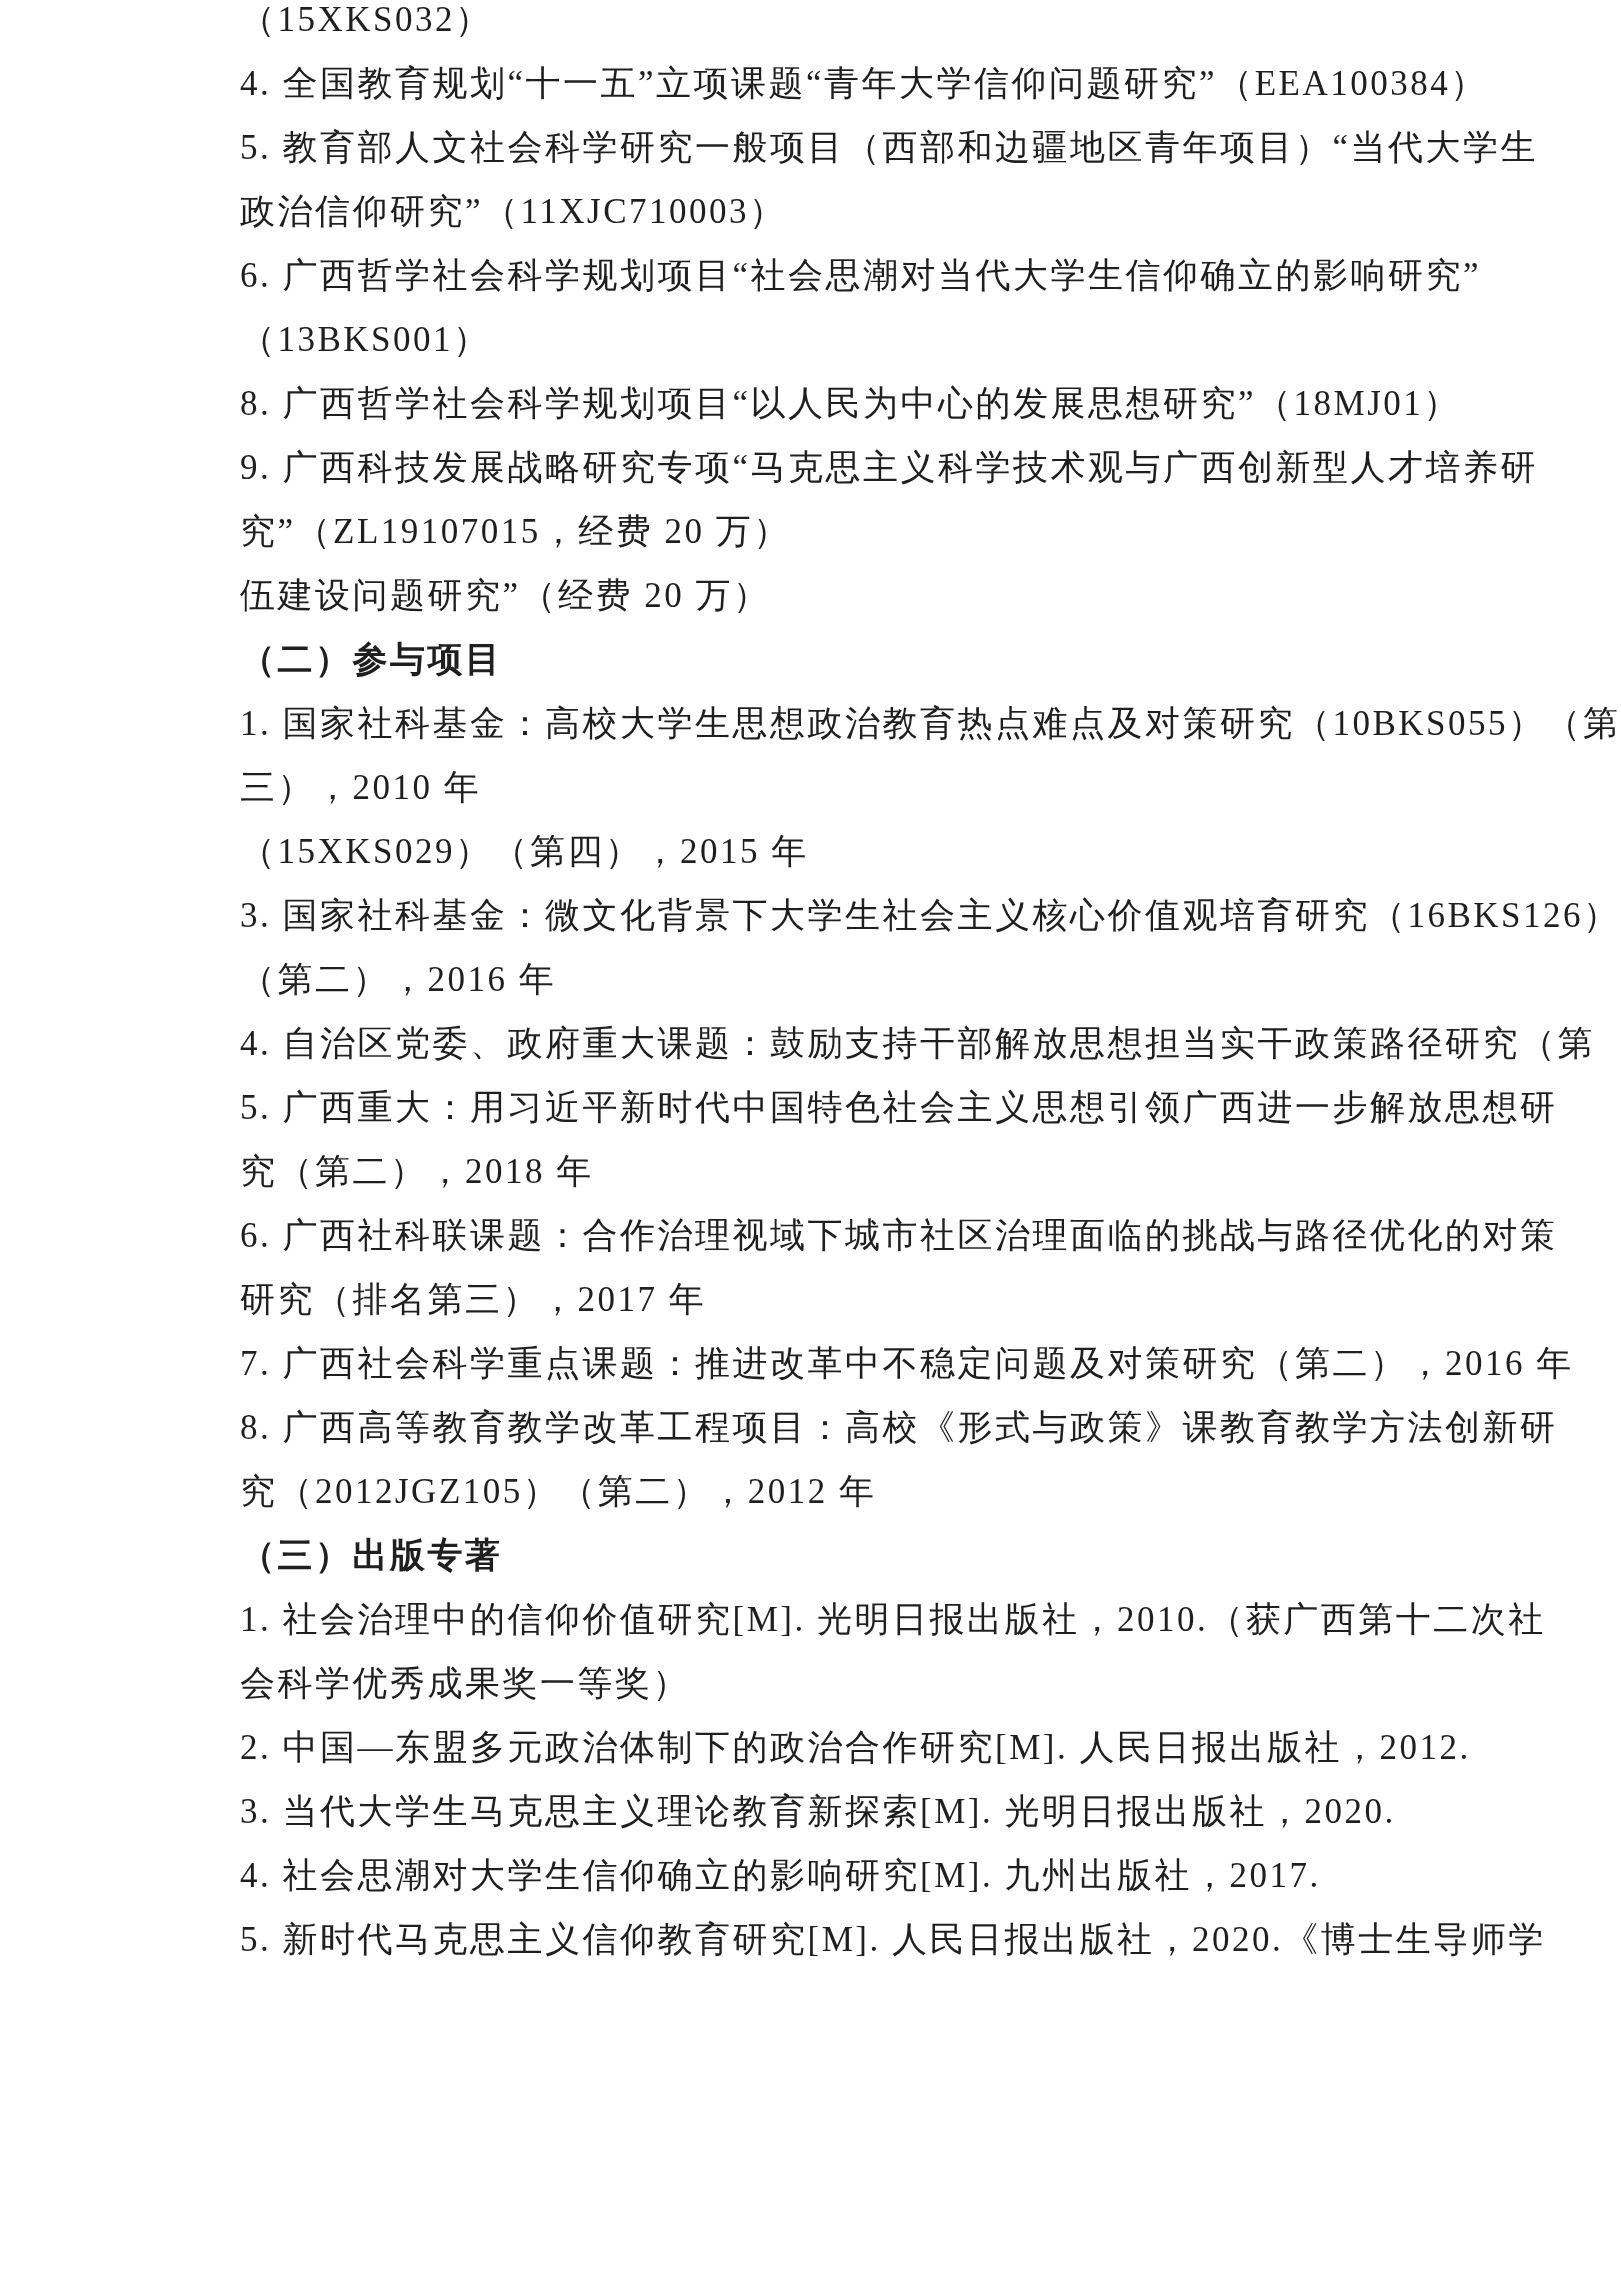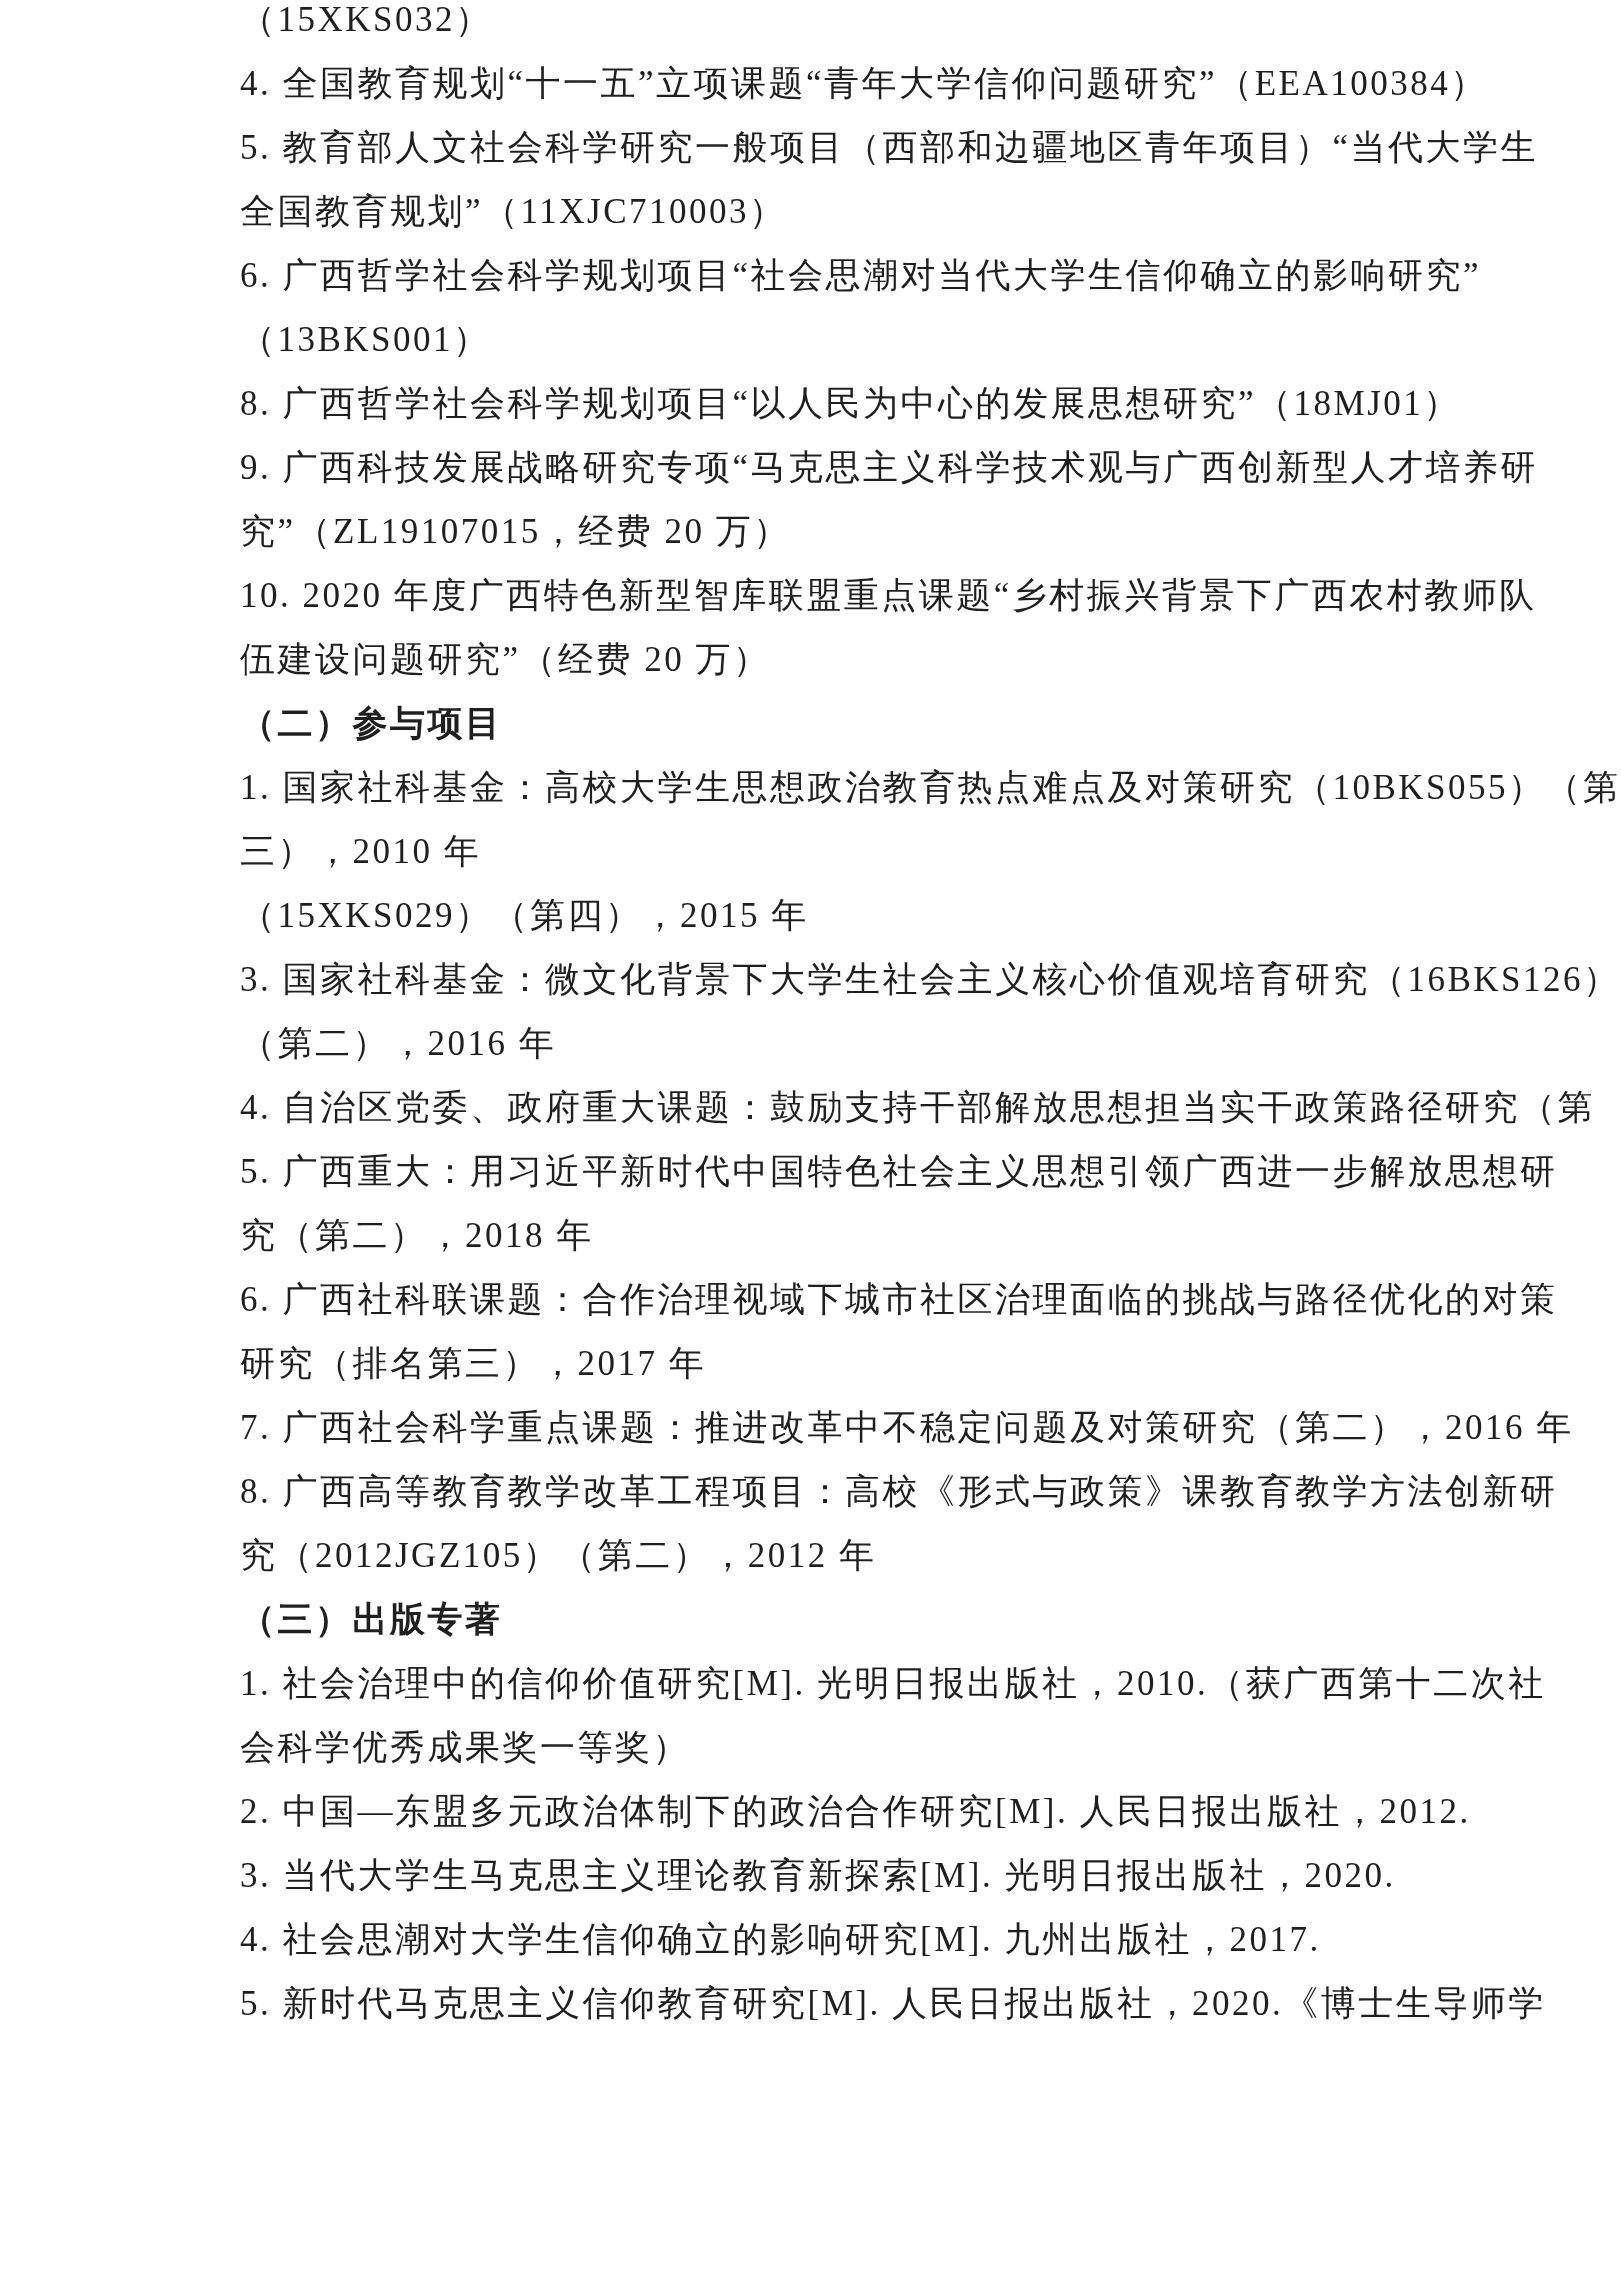--- a/index.html
+++ b/index.html
@@ -40,27 +40,26 @@
   }
 </style>
 </head>
 <body>
 
 <div class="page">
   <div class="doc-body" id="doc-body">
       <div class="line">（15XKS032）</div>
       <div class="line justified">4. 全国教育规划“十一五”立项课题“青年大学信仰问题研究”（EEA100384）</div>
       <div class="line justified">5. 教育部人文社会科学研究一般项目（西部和边疆地区青年项目）“当代大学生</div>
-      <div class="line">全国教育规划”（11XJC710003）</div>
+      <div class="line">政治信仰研究”（11XJC710003）</div>
       <div class="line justified">6. 广西哲学社会科学规划项目“社会思潮对当代大学生信仰确立的影响研究”</div>
       <div class="line">（13BKS001）</div>
       <div class="line">8. 广西哲学社会科学规划项目“以人民为中心的发展思想研究”（18MJ01）</div>
       <div class="line justified">9. 广西科技发展战略研究专项“马克思主义科学技术观与广西创新型人才培养研</div>
       <div class="line">究”（ZL19107015，经费 20 万）</div>
-      <div class="line justified">10. 2020 年度广西特色新型智库联盟重点课题“乡村振兴背景下广西农村教师队</div>
       <div class="line">伍建设问题研究”（经费 20 万）</div>
       <div class="line heading">（二）参与项目</div>
       <div class="line justified">1. 国家社科基金：高校大学生思想政治教育热点难点及对策研究（10BKS055）（第</div>
       <div class="line">三），2010 年</div>
       <div class="line">（15XKS029）（第四），2015 年</div>
       <div class="line justified">3. 国家社科基金：微文化背景下大学生社会主义核心价值观培育研究（16BKS126）</div>
       <div class="line">（第二），2016 年</div>
       <div class="line justified">4. 自治区党委、政府重大课题：鼓励支持干部解放思想担当实干政策路径研究（第</div>
       <div class="line justified">5. 广西重大：用习近平新时代中国特色社会主义思想引领广西进一步解放思想研</div>
       <div class="line">究（第二），2018 年</div>

